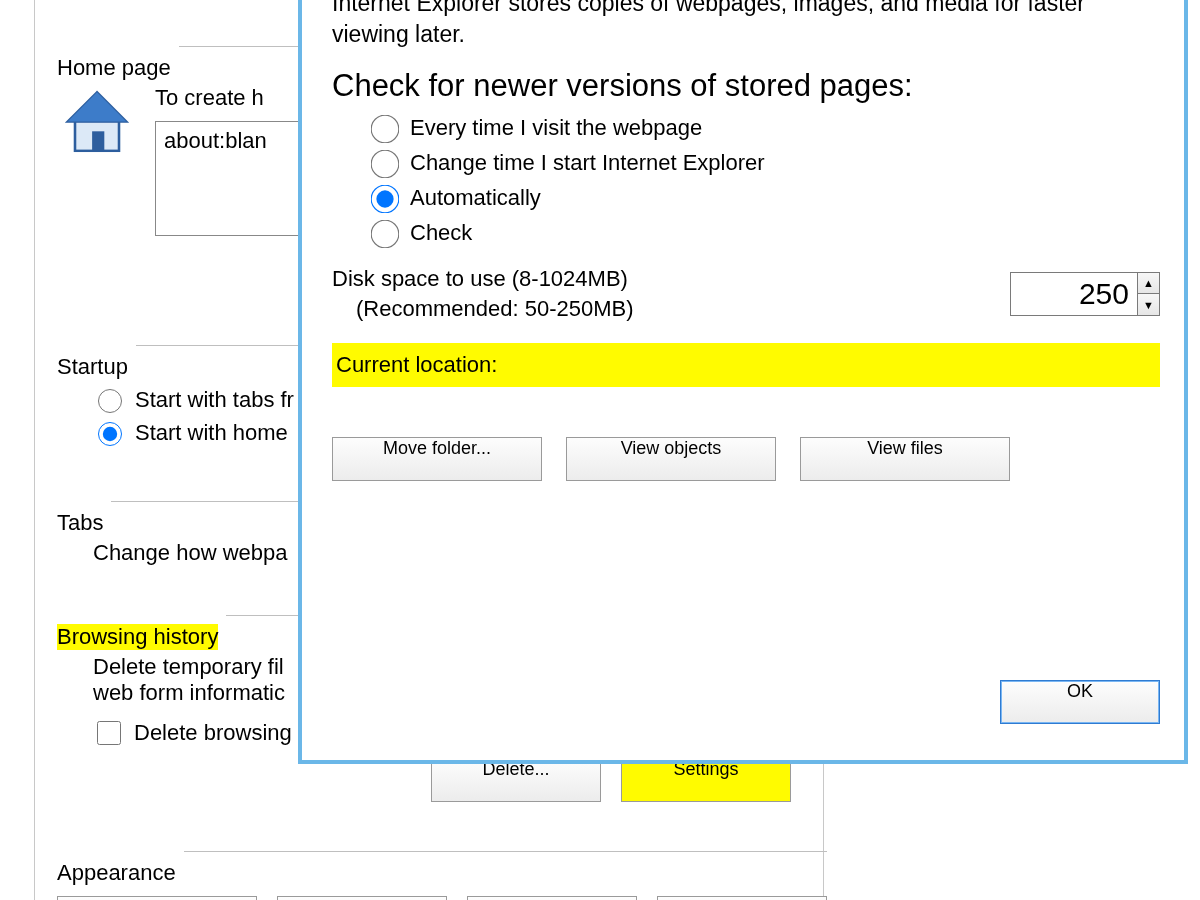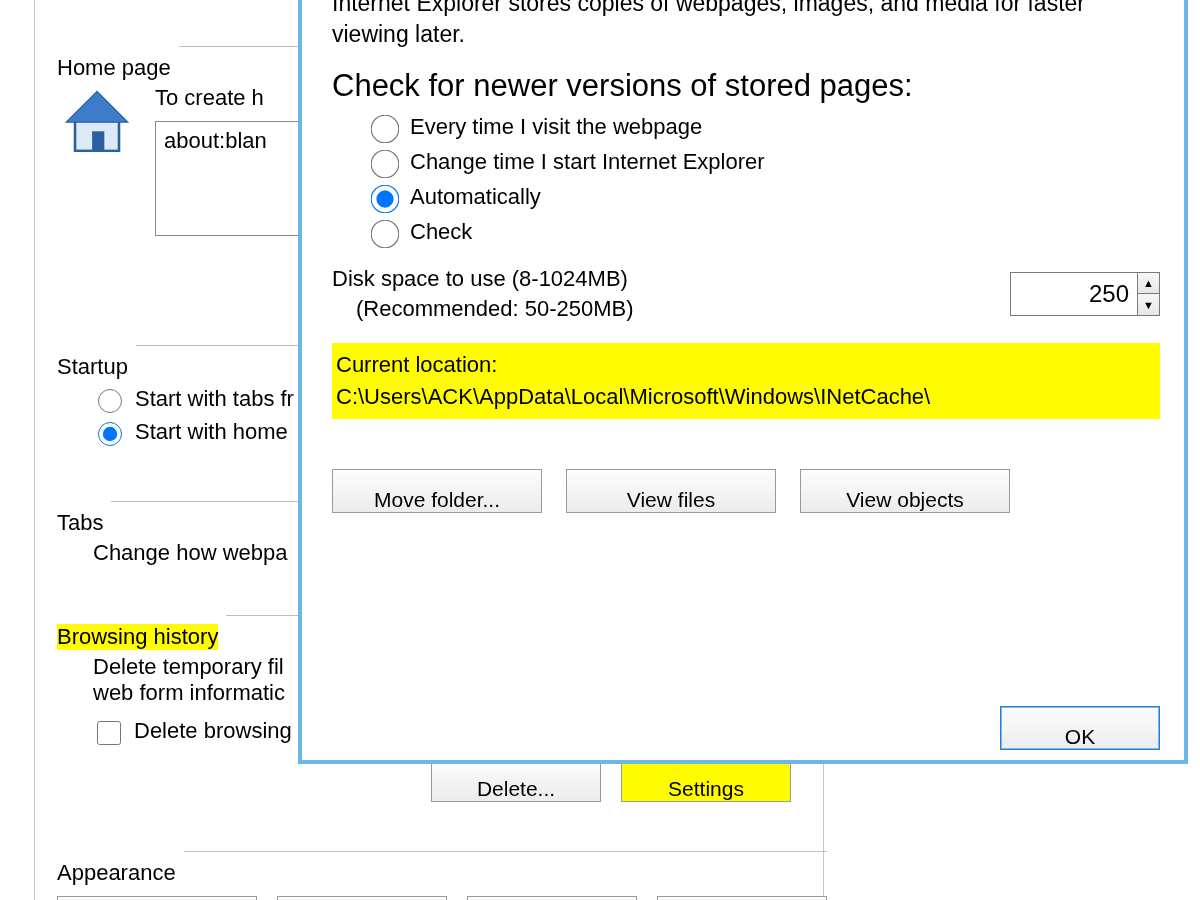--- a/index.html
+++ b/index.html
@@ -62,36 +62,37 @@
     height: 115px;
     border: 1px solid #888;
     padding: 6px 8px;
     font-size: 22px;
     background: #fff;
     box-sizing: border-box;
   }
 
   .btn {
     display: inline-flex;
-    align-items: flex-end;
+    align-items: flex-start;
     justify-content: center;
     height: 44px;
     padding: 0 9px;
     background: linear-gradient(#fdfdfd,#ececec);
     border: 1px solid #9a9a9a;
-    font-size: 21px;
+    font-size: 18px;
     cursor: default;
     box-sizing: border-box;
   }
   .btn.hl { background: #fffb00; }
 
   .indent { margin-left: 36px; }
 
   .radio-row, .check-row {
     display: flex;
+    align-items: center;
     gap: 10px;
     margin: 6px 0;
     font-size: 22px;
   }
   .radio-row input[type=radio],
   .check-row input[type=checkbox] {
     width: 24px; height: 24px;
   }
 
   .row-right {
@@ -149,21 +150,21 @@
     align-items: stretch;
     border: 1px solid #7a7a7a;
     height: 44px;
     width: 150px;
     box-sizing: border-box;
   }
   .spinbox input {
     width: 110px;
     border: none;
     text-align: right;
-    font-size: 24px;
+    font-size: 30px;
     padding: 0 8px;
     outline: none;
   }
   .spinbox .spin-btns {
     width: 28px;
     display: flex;
     flex-direction: column;
     border-left: 1px solid #7a7a7a;
   }
   .spinbox .spin-btns div {
@@ -188,21 +189,21 @@
   .wd-btn-row {
     display: flex;
     gap: 24px;
     margin-top: 50px;
   }
   .wd-btn-row .btn { width: 210px; }
 
   .wd-footer {
     position: absolute;
     right: 24px;
-    bottom: 10px;
+    bottom: 36px;
     display: flex;
   }
   .wd-footer .btn { width: 160px; }
   .wd-footer .btn.ok { border-color: #2f7bd1; box-shadow: 0 0 0 1px #79b6f3 inset; }
 
   
   .home-svg { width: 78px; height: 78px; }
 </style>
 </head>
 <body>
@@ -344,32 +345,31 @@
         <input type="text" value="250" style="">
         <div class="spin-btns">
           <div>▲</div>
           <div>▼</div>
         </div>
       </div>
     </div>
 
     <div class="loc-block">
       <div>Current location:</div>
-      <div>C:\Users\ACK\AppData\Local\Microsoft\Windows\INetCache\</div>
     </div>
 
     <div class="wd-btn-row">
       <div class="btn">
         <span>Move folder...</span>
       </div>
       <div class="btn">
+        <span>View objects</span>
+      </div>
+      <div class="btn">
         <span>View files</span>
-      </div>
-      <div class="btn">
-        <span>View objects</span>
       </div>
     </div>
   </div>
 
   <div class="wd-footer">
     <div class="btn ok">
       <span>OK</span>
     </div>
   </div>
 </div>

